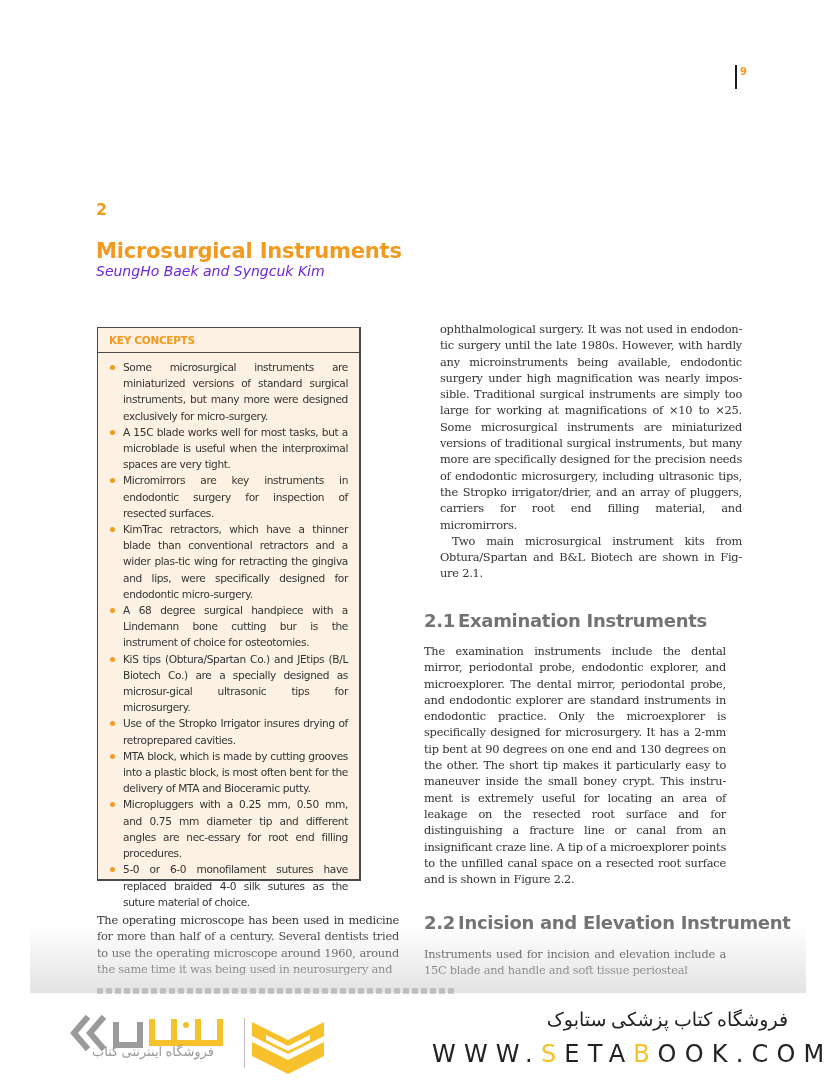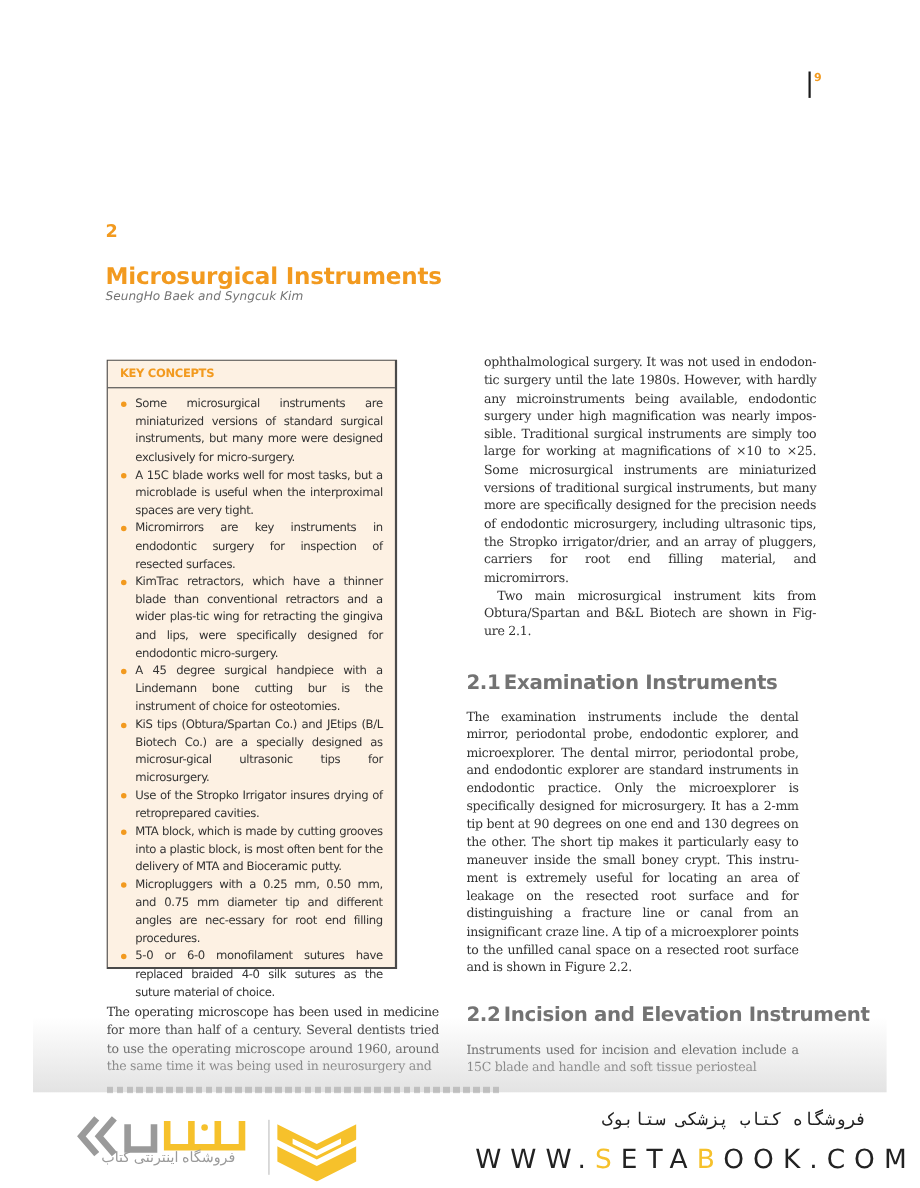--- a/index.html
+++ b/index.html
@@ -6,21 +6,21 @@
   body { width:836px; height:1080px; background:#ffffff; position:relative; overflow:hidden;
          font-family:"DejaVu Serif", serif; color:#2a2a2a; }
   .page-num-bar { position:absolute; left:735px; top:65px; width:2px; height:24px; background:#1a1a1a; }
   .page-num { position:absolute; left:740px; top:66px; font-family:"DejaVu Sans", sans-serif; font-weight:bold;
               font-size:10px; color:#f29a1f; }
   .chapter-num { position:absolute; left:96px; top:200px; font-family:"DejaVu Sans", sans-serif; font-size:16px;
                  font-weight:bold; color:#f29a1f; }
   .chapter-title { position:absolute; left:96px; top:239px; font-family:"DejaVu Sans", sans-serif; font-size:21px;
                    font-weight:bold; color:#f29a1f; letter-spacing:-0.2px; }
   .authors { position:absolute; left:96px; top:263px; font-family:"DejaVu Sans", sans-serif; font-style:italic;
-             font-size:11px; color:#737373; }
+             font-size:14px; color:#6d28d9; }
   .kc-box { position:absolute; left:97px; top:327px; width:264px; height:554px; background:#fdf1e3;
             border:1px solid #4a4a4a; border-right-width:2px; border-bottom-width:2px; box-sizing:border-box; }
   .kc-title { height:25px; border-bottom:1px solid #4a4a4a; padding:6px 0 0 11px; box-sizing:border-box;
               font-family:"DejaVu Sans", sans-serif; font-size:10.5px; font-weight:bold; color:#f29a1f; letter-spacing:-0.3px; }
   .kc-list { list-style:none; margin:0; padding:6px 11px 0 12px; }
   .kc-list li { position:relative; padding-left:13px; font-family:"DejaVu Sans", sans-serif; font-size:10.6px;
                 line-height:16.2px; color:#333; text-align:justify; letter-spacing:-0.35px; }
   .kc-list li::before { content:""; position:absolute; left:0; top:6px; width:5px; height:5px; border-radius:50%;
                         background:#f29a1f; }
   .col { position:absolute; font-size:11.4px; line-height:16.3px; text-align:justify; color:#333; letter-spacing:-0.25px; }
@@ -35,22 +35,22 @@
   .right-bot { left:424px; top:946px; width:302px; }
   .left-bot { left:97px; top:912px; width:302px; }
   .fade { position:absolute; left:30px; top:925px; width:776px; height:68px;
           background:linear-gradient(to bottom, rgba(225,225,225,0) 0%, rgba(220,220,220,0.8) 100%); pointer-events:none; }
   .footer-cite { position:absolute; left:97px; top:988px; width:360px; height:6px; background:repeating-linear-gradient(to right, #9a9a9a 0 6px, transparent 6px 9px); opacity:0.5; }
   .banner { position:absolute; left:0; top:994px; width:836px; height:86px; background:#fff; }
   .logo-latin { position:absolute; left:70px; top:1013px; width:160px; height:40px; }
   .logo-fa { position:absolute; left:92px; top:1044px; font-family:Liberation Serif, serif; font-size:13px; color:#9a9a9a; direction:rtl; }
   .logo-divider { position:absolute; left:244px; top:1018px; width:1px; height:50px; background:#bdbdbd; }
   .logo-mark { position:absolute; left:252px; top:1018px; width:72px; height:56px; }
-  .store-fa { position:absolute; left:516px; top:1008px; width:272px; text-align:right; font-family:Liberation Mono, monospace;
-              font-size:16px; color:#222; direction:rtl; }
+  .store-fa { position:absolute; left:516px; top:1008px; width:272px; text-align:right; font-family:Liberation Serif, serif;
+              font-size:19px; color:#222; direction:rtl; }
   .store-url { position:absolute; left:432px; top:1040px; font-family:"DejaVu Sans", sans-serif; font-size:24px;
                letter-spacing:8.2px; color:#222; }
   .store-url .hl { color:#f6c12b; }
 </style>
 </head>
 <body>
 
 <div class="page-num-bar"></div>
 <div class="page-num">9</div>
 
@@ -58,21 +58,21 @@
 <div class="chapter-title">Microsurgical Instruments</div>
 <div class="authors">SeungHo Baek and Syngcuk Kim</div>
 
 <div class="kc-box">
   <div class="kc-title">KEY CONCEPTS</div>
   <ul class="kc-list">
     <li>Some microsurgical instruments are miniaturized versions of standard surgical instruments, but many more were designed exclusively for micro-surgery.</li>
     <li>A 15C blade works well for most tasks, but a microblade is useful when the interproximal spaces are very tight.</li>
     <li>Micromirrors are key instruments in endodontic surgery for inspection of resected surfaces.</li>
     <li>KimTrac retractors, which have a thinner blade than conventional retractors and a wider plas-tic wing for retracting the gingiva and lips, were specifically designed for endodontic micro-surgery.</li>
-    <li>A 45 degree surgical handpiece with a Lindemann bone cutting bur is the instrument of choice for osteotomies.</li>
+    <li>A 68 degree surgical handpiece with a Lindemann bone cutting bur is the instrument of choice for osteotomies.</li>
     <li>KiS tips (Obtura/Spartan Co.) and JEtips (B/L Biotech Co.) are a specially designed as microsur-gical ultrasonic tips for microsurgery.</li>
     <li>Use of the Stropko Irrigator insures drying of retroprepared cavities.</li>
     <li>MTA block, which is made by cutting grooves into a plastic block, is most often bent for the delivery of MTA and Bioceramic putty.</li>
     <li>Micropluggers with a 0.25 mm, 0.50 mm, and 0.75 mm diameter tip and different angles are nec-essary for root end filling procedures.</li>
     <li>5-0 or 6-0 monofilament sutures have replaced braided 4-0 silk sutures as the suture material of choice.</li>
   </ul>
 </div>
 
 <div class="col right-top">
   <p>ophthalmological surgery. It was not used in endodon-tic surgery until the late 1980s. However, with hardly any microinstruments being available, endodontic surgery under high magnification was nearly impos-sible. Traditional surgical instruments are simply too large for working at magnifications of ×10 to ×25. Some microsurgical instruments are miniaturized versions of traditional surgical instruments, but many more are specifically designed for the precision needs of endodontic microsurgery, including ultrasonic tips, the Stropko irrigator/drier, and an array of pluggers, carriers for root end filling material, and micromirrors.</p>

